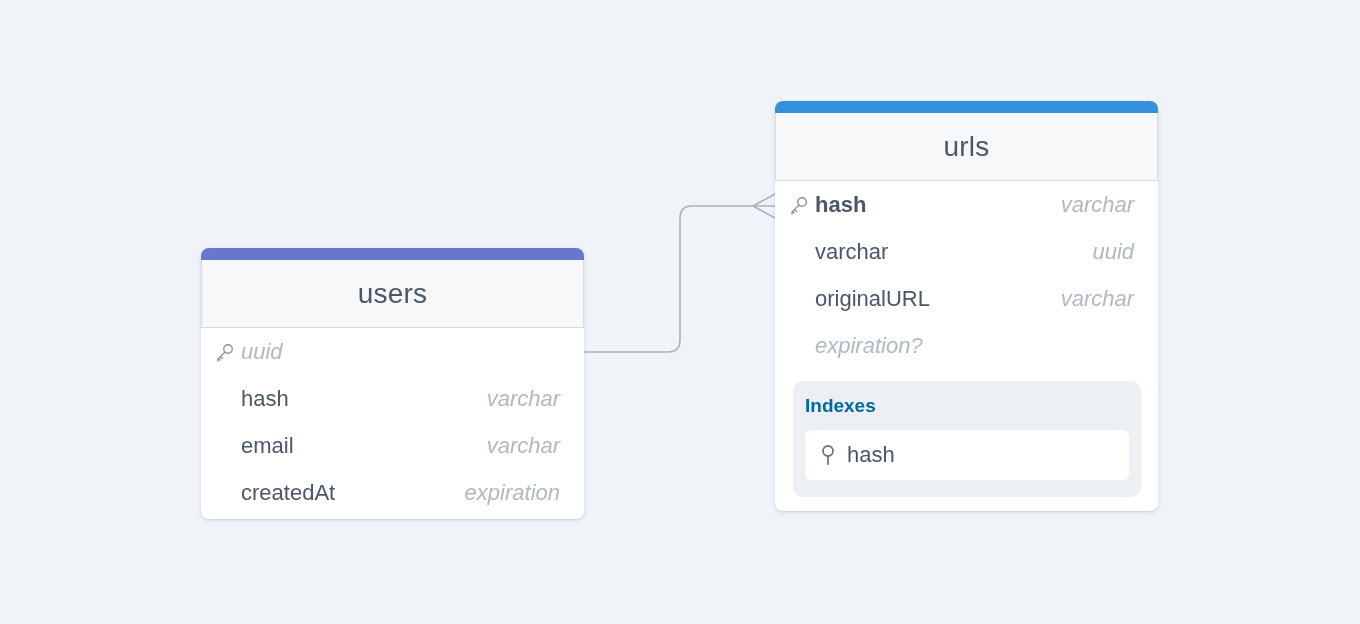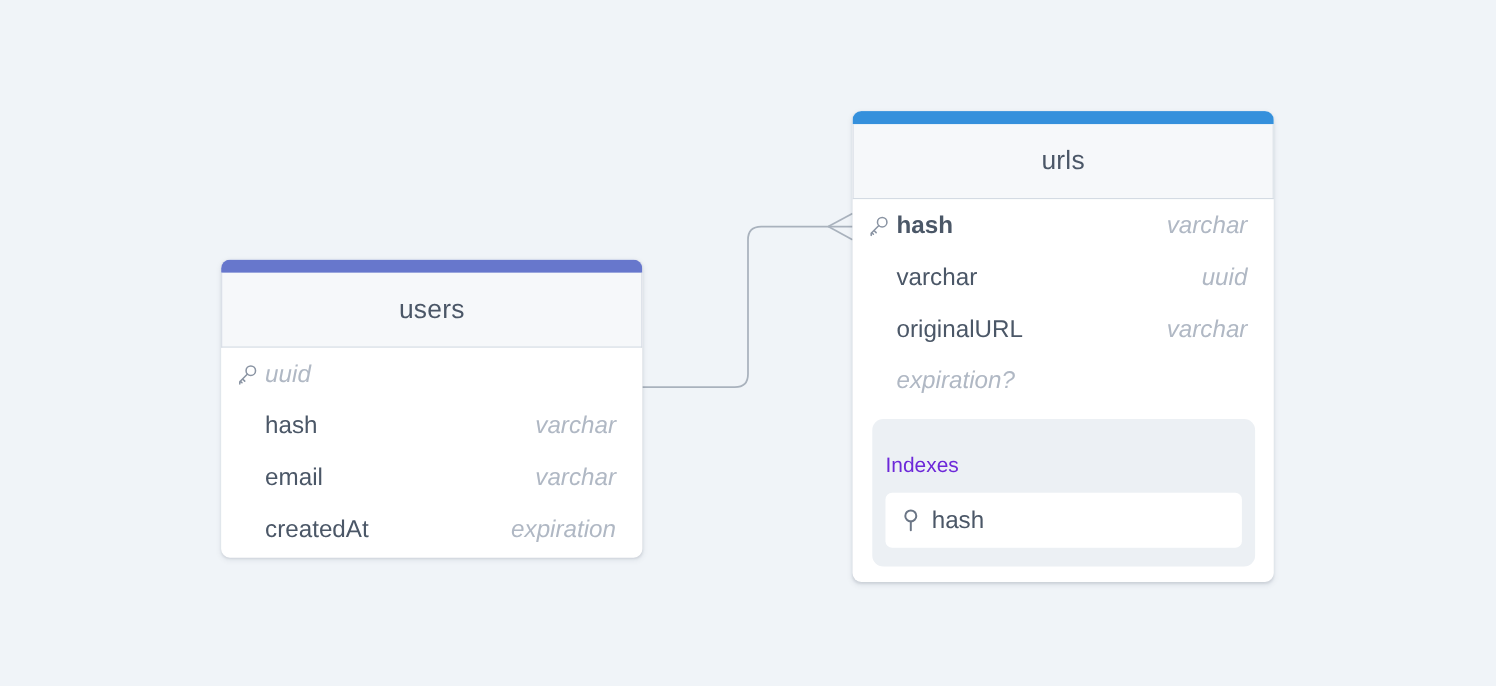--- a/index.html
+++ b/index.html
@@ -18,21 +18,21 @@
       box-shadow: 0 1px 2px rgba(30,41,59,0.10), 0 2px 6px rgba(30,41,59,0.08);
       overflow: hidden;
     }
     .accent { height: 12px; width: 100%; }
     .table-header {
       height: 68px;
       background: #f6f8fa;
       border: 1px solid #d4dbe3;
       border-top: none;
       display: flex; align-items: center; justify-content: center;
-      font-size: 24px;
+      font-size: 28px;
       color: #4b5767;
       letter-spacing: 0.2px;
     }
     .rows { padding: 0; }
     .row {
       height: 47px;
       display: flex; align-items: center;
       padding: 0 24px 0 14px;
       font-size: 22px;
       color: #4b5767;
@@ -40,21 +40,21 @@
     .row .key-slot { width: 26px; height: 22px; display: flex; align-items: center; justify-content: flex-start; }
     .row .col-name { flex: 1; }
     .row .col-name.pk { font-weight: bold; color: #4b5767; }
     .row .col-type { color: #b0b8c4; font-style: italic; }
     .indexes {
       margin: 12px 17px 14px 18px;
       background: #ecf0f4;
       border-radius: 10px;
       padding: 14px 12px 17px 12px;
     }
-    .indexes-title { font-size: 19px; font-weight: normal; color: #6d28d9; margin-bottom: 13px; padding-left: 0; margin-top: 18px; }
+    .indexes-title { font-size: 19px; font-weight: bold; color: #0369a1; margin-bottom: 13px; padding-left: 0; }
     .index-item {
       background: #ffffff;
       border-radius: 6px;
       height: 50px;
       display: flex; align-items: center;
       padding-left: 16px;
       font-size: 22px;
       color: #4b5767;
     }
     .index-item .pin { width: 26px; display: flex; align-items: center; }
@@ -65,21 +65,21 @@
 <div class="canvas">
 
   <svg class="edges" viewBox="0 0 1360 624">
     <path d="M 584 352 L 668 352 Q 680 352 680 340 L 680 218 Q 680 206 692 206 L 775 206" fill="none" stroke="#a9b2bd" stroke-width="1.6"></path>
     <g stroke="#a9b2bd" stroke-width="1.6" fill="none">
       <line x1="753" y1="206" x2="775" y2="194"></line>
       <line x1="753" y1="206" x2="775" y2="218"></line>
     </g>
   </svg>
 
-  <div class="table-node" style="left:201px; top:236px;">
+  <div class="table-node" style="left:201px; top:248px;">
     <div class="accent" style="background:#6777cc;"></div>
     <div class="table-header">users</div>
     <div class="rows">
       <div class="row">
         <span class="key-slot">
           <svg width="20" height="20" viewBox="0 0 20 20" fill="none" stroke="#8a94a3" stroke-width="1.4" stroke-linecap="round" stroke-linejoin="round">
             <circle cx="13" cy="7" r="4.3"></circle>
             <path d="M10 10 L3 17 L3 19 M5.5 14.5 L7.5 16.5 M3.5 16.5 L5 18"></path>
           </svg>
         </span>

